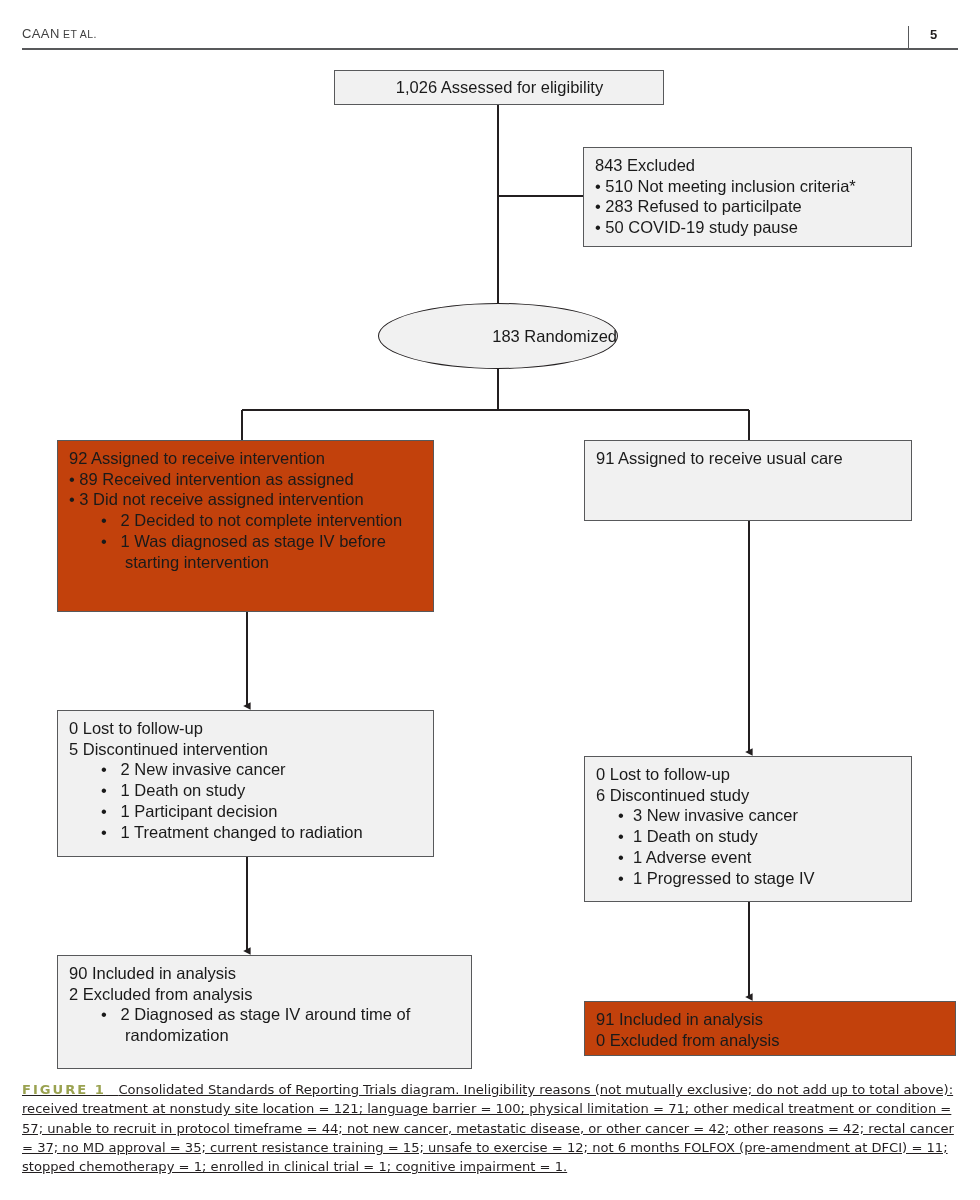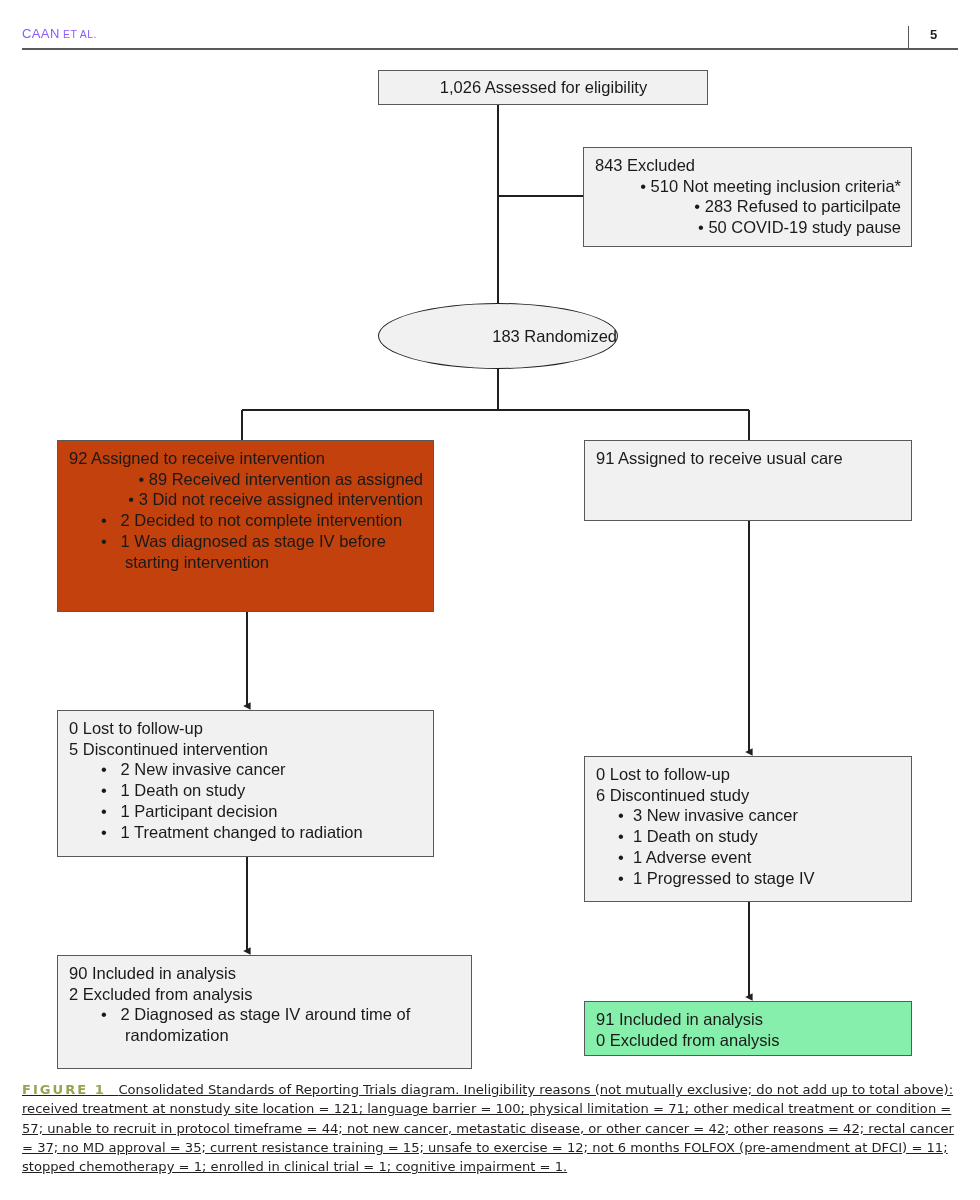--- a/index.html
+++ b/index.html
@@ -24,21 +24,21 @@
     width: 936px;
     height: 24px;
   }
   #running-head .rh-author {
     position: absolute;
     left: 0;
     top: 0;
     font-family: "Liberation Sans", sans-serif;
     font-size: 13px;
     letter-spacing: .4px;
-    color: #8b5cf6;
+    color: #404040;
     white-space: nowrap;
   }
   #running-head .rh-author .small {
     font-size: 10.5px;
   }
   #running-head .rh-rule {
     position: absolute;
     left: 0;
     top: 22px;
     width: 936px;
@@ -89,21 +89,20 @@
     font-size: 16.5px;
     line-height: 1.255;
     color: #1a1a1a;
   }
   .node .ln {
     white-space: pre-wrap;
   }
   .node .lvl1 {
     padding-left: 14px;
     text-indent: -14px;
-    text-align: right;
   }
   .node .lvl2 {
     padding-left: 56px;
     text-indent: -24px;
   }
   .node .lvl2b {
     padding-left: 38px;
     text-indent: -16px;
   }
   .node .center {
@@ -181,21 +180,21 @@
     <g stroke="#231f20" stroke-width="1.9" fill="none" shape-rendering="crispEdges">
 
       <line x1="247" y1="612" x2="247" y2="706" marker-end="url(#arrowhead)"></line>
       <line x1="247" y1="857" x2="247" y2="951" marker-end="url(#arrowhead)"></line>
 
       <line x1="749" y1="521" x2="749" y2="752" marker-end="url(#arrowhead)"></line>
       <line x1="749" y1="902" x2="749" y2="997" marker-end="url(#arrowhead)"></line>
     </g>
   </svg>
 
-  <div class="node" id="node-assessed" style="left: 334px; top: 70px; width: 330px; height: 35px; display: flex; align-items: center; justify-content: center; background: rgb(241, 241, 241); border-color: rgb(88, 89, 91); margin-left: 44px;">
+  <div class="node" id="node-assessed" style="left: 334px; top: 70px; width: 330px; height: 35px; display: flex; align-items: center; justify-content: center; background: rgb(241, 241, 241); border-color: rgb(88, 89, 91);">
     <div class="ln center">1,026 Assessed for eligibility</div>
   </div>
 
   <div class="node" id="node-excluded" style="left: 583px; top: 147px; width: 329px; height: 100px; background: rgb(241, 241, 241); border-color: rgb(88, 89, 91);">
     <div class="ln">843 Excluded</div>
     <div class="ln lvl1">• 510 Not meeting inclusion criteria*</div>
     <div class="ln lvl1">• 283 Refused to particilpate</div>
     <div class="ln lvl1">• 50 COVID-19 study pause</div>
   </div>
 
@@ -232,20 +231,20 @@
     <div class="ln lvl2b">•  1 Adverse event</div>
     <div class="ln lvl2b">•  1 Progressed to stage IV</div>
   </div>
 
   <div class="node" id="node-analysis-intervention" style="left: 57px; top: 955px; width: 415px; height: 114px; background: rgb(241, 241, 241); border-color: rgb(88, 89, 91);">
     <div class="ln">90 Included in analysis</div>
     <div class="ln">2 Excluded from analysis</div>
     <div class="ln lvl2">•   2 Diagnosed as stage IV around time of randomization</div>
   </div>
 
-  <div class="node" id="node-analysis-usual-care" style="left: 584px; top: 1001px; width: 328px; height: 55px; background: #86efac; border-color: rgb(88, 89, 91);">
+  <div class="node" id="node-analysis-usual-care" style="left: 584px; top: 1001px; width: 372px; height: 55px; background: #c2410c; border-color: rgb(88, 89, 91);">
     <div class="ln">91 Included in analysis</div>
     <div class="ln">0 Excluded from analysis</div>
   </div>
 
 </div>
 
 <div id="figure-caption"><span class="fig-label" style="color: rgb(154, 162, 80);">FIGURE 1</span><span>&nbsp;&nbsp;&nbsp;</span><span class="fig-body">Consolidated Standards of Reporting Trials diagram. Ineligibility reasons (not mutually exclusive; do not add up to total above): received treatment at nonstudy site location = 121; language barrier = 100; physical limitation = 71; other medical treatment or condition = 57; unable to recruit in protocol timeframe = 44; not new cancer, metastatic disease, or other cancer = 42; other reasons = 42; rectal cancer = 37; no MD approval = 35; current resistance training = 15; unsafe to exercise = 12; not 6 months FOLFOX (pre-amendment at DFCI) = 11; stopped chemotherapy = 1; enrolled in clinical trial = 1; cognitive impairment = 1.</span></div>
 
 </body></html>

